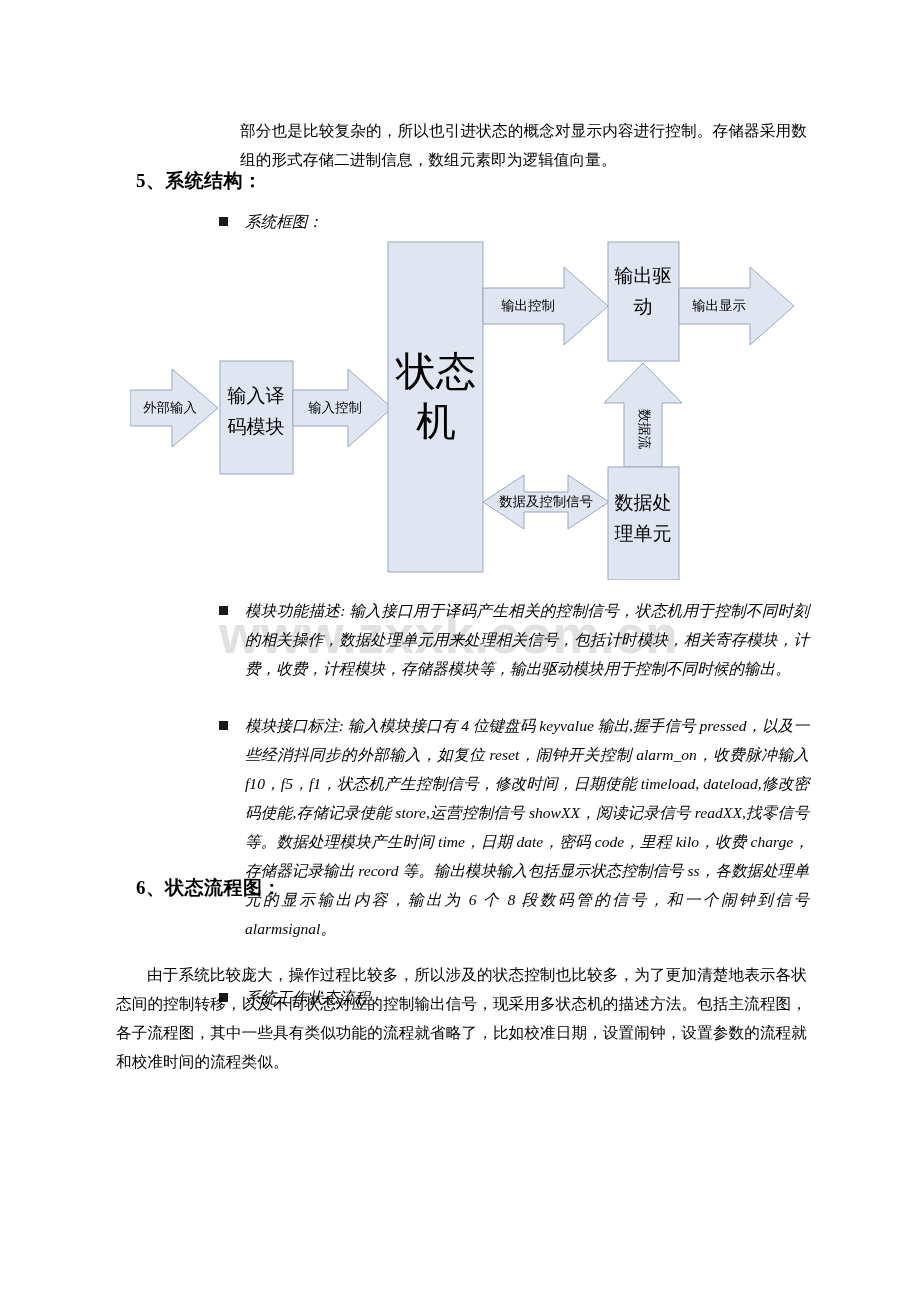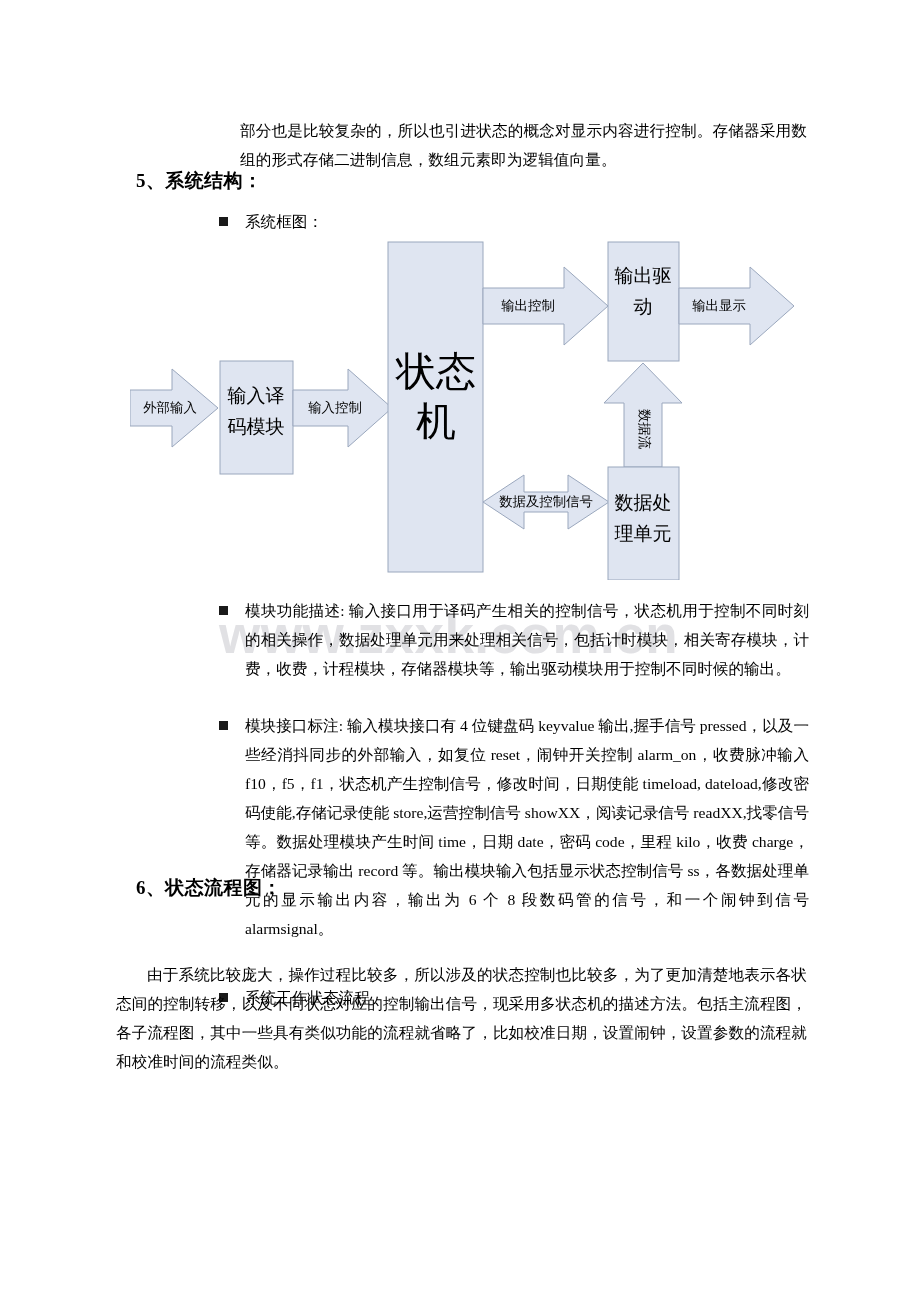--- a/index.html
+++ b/index.html
@@ -52,20 +52,21 @@
     width: 9px;
     height: 9px;
     background: #1a1a1a;
     margin-top: 10px;
     margin-right: 17px;
   }
   .bullet-text {
     flex: 1 1 auto;
     text-align: justify;
     text-justify: inter-ideograph;
+    font-style: italic;
   }
 
   .indent-first {
     text-indent: 31px;
     font-family: Liberation Mono, monospace;
   }
 
   
   .watermark {
     position: absolute;

